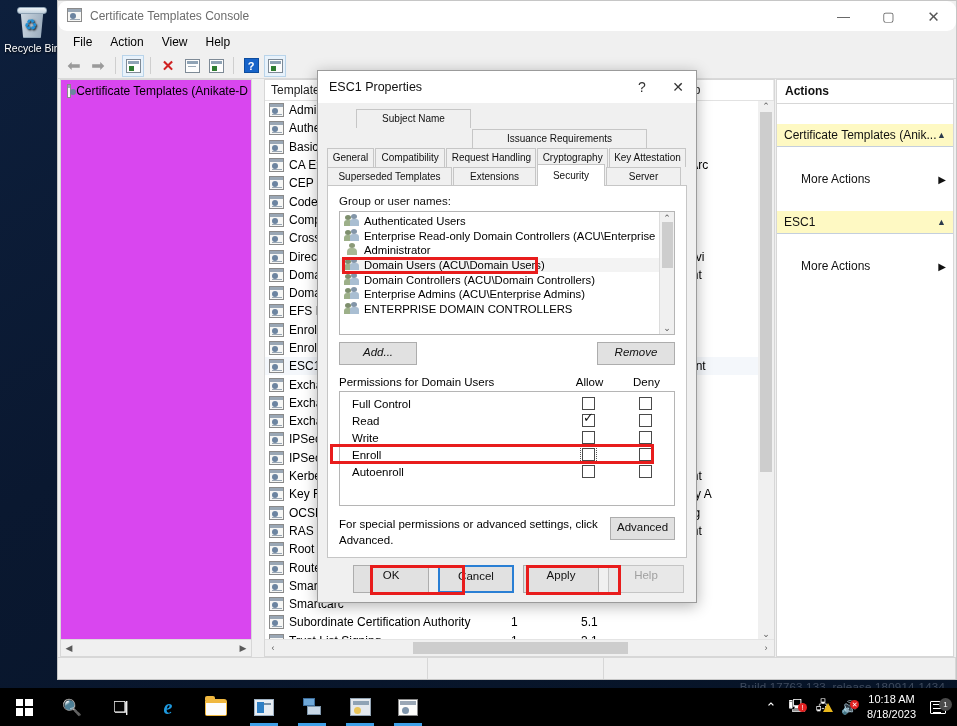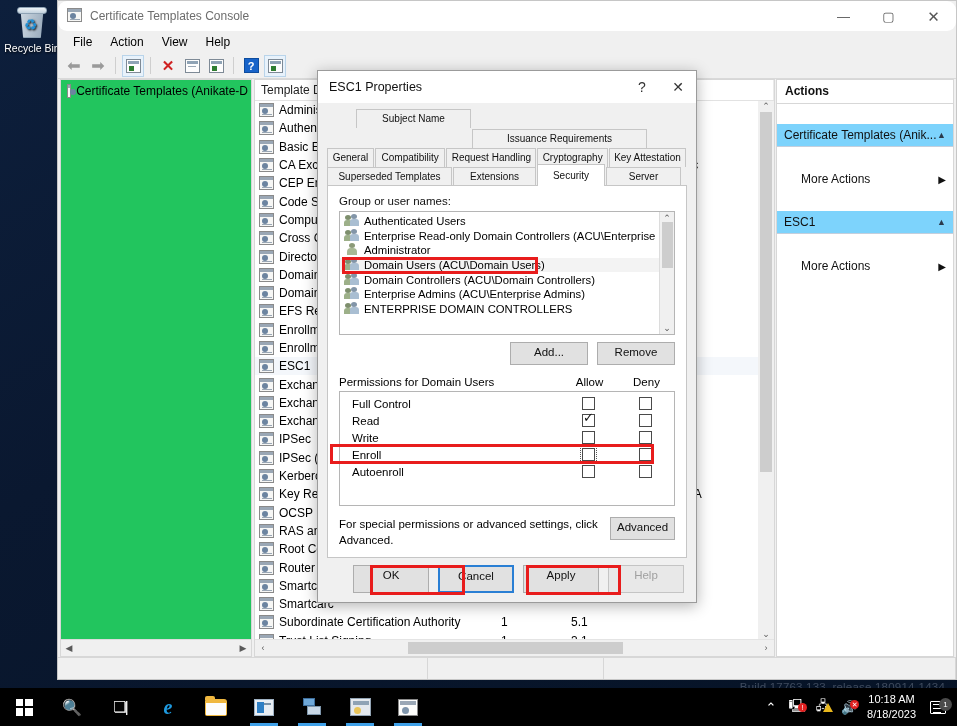--- a/index.html
+++ b/index.html
@@ -122,22 +122,22 @@
     width: 15px; height: 15px; background: #1763c9; color: #fff; font-size: 11px;
     display: flex; align-items: center; justify-content: center; font-weight: bold;
     border: 1px solid #0d4c9e;
   }
 
   
   #mmc-body { flex: 1 1 auto; display: flex; min-height: 0; }
 
   
   #tree-pane {
-    width: 192px; flex: 0 0 192px; background: #22c55e; border: 1px solid #d7d7d7;
-    margin: 0 0 0 2px; display: flex; flex-direction: column;
+    width: 192px; flex: 0 0 192px; background: #d946ef; border: 1px solid #d7d7d7;
+    margin: 0 10px 0 2px; display: flex; flex-direction: column;
   }
   #tree-root {
     display: flex; align-items: center; gap: 5px; padding: 4px 3px 2px 6px;
     font-size: 12px; white-space: nowrap; overflow: hidden;
   }
   #tree-scroll-h {
     height: 17px; background: #f0f0f0; border-top: 1px solid #dcdcdc;
     display: flex; align-items: center; justify-content: space-between;
     margin-top: auto; padding: 0 1px;
   }
@@ -193,21 +193,21 @@
   
   #actions-pane {
     width: 178px; flex: 0 0 178px; background: #fff; border: 1px solid #d7d7d7;
     margin-right: 2px; display: flex; flex-direction: column; gap: 20px;
   }
   #actions-title {
     font-size: 12px; font-weight: bold; padding: 4px 8px 5px; color: #111;
     border-bottom: 1px solid #d7d7d7;
   }
   .act-group-head {
-    background: #7dd3fc; display: flex; align-items: center;
+    background: #fef9c3; display: flex; align-items: center;
     font-size: 12px; padding: 4px 7px; color: #111;
     border-bottom: 1px solid #c4cfdd;
   }
   .act-group-head .lbl { flex: 1 1 auto; white-space: nowrap; overflow: hidden; }
   .act-caret { font-size: 9px; color: #2b3a4d; }
   .act-item {
     display: flex; align-items: center; font-size: 12px; padding: 5px 7px 5px 24px;
     color: #111;
   }
   .act-item .lbl { flex: 1 1 auto; }
@@ -289,21 +289,21 @@
   .user-ico { width: 14px; height: 12px; position: relative; display: inline-block; }
   .user-ico .h { position:absolute; left:4px; top:0px; width:6px; height:5px; border-radius:50%; background:#8b9a78;}
   .user-ico .b { position:absolute; left:2px; top:5px; width:10px; height:7px; border-radius:4px 4px 0 0; background:#a7b894;}
   #principal-vscroll {
     width: 15px; flex: 0 0 15px; background: #f0f0f0; border-left: 1px solid #dcdcdc;
     display: flex; flex-direction: column; align-items: center; justify-content: space-between;
   }
   #principal-vscroll .ar { font-size: 9px; color: #555; padding: 1px 0; }
   #principal-vscroll .thumb { width: 11px; height: 46px; background: #cdcdcd; margin-top: -56px; }
 
-  .btnrow { display: flex; justify-content: flex-end; gap: 9px; margin-top: 7px; }
+  .btnrow { display: flex; justify-content: space-between; gap: 9px; margin-top: 7px; font-style: italic; }
   .wbtn {
     font-size: 11.5px; border: 1px solid #adadad; background: #e1e1e1; color: #111;
     padding: 3px 0; width: 78px; text-align: center; height: 23px;
   }
   .wbtn.disabled { color: #a0a0a0; background: #e8e8e8; border-color: #c4c4c4; }
 
   .perm-head {
     display: flex; align-items: flex-end; margin-top: 11px; font-size: 11.5px;
   }
   .perm-head .t { flex: 1 1 auto; }

